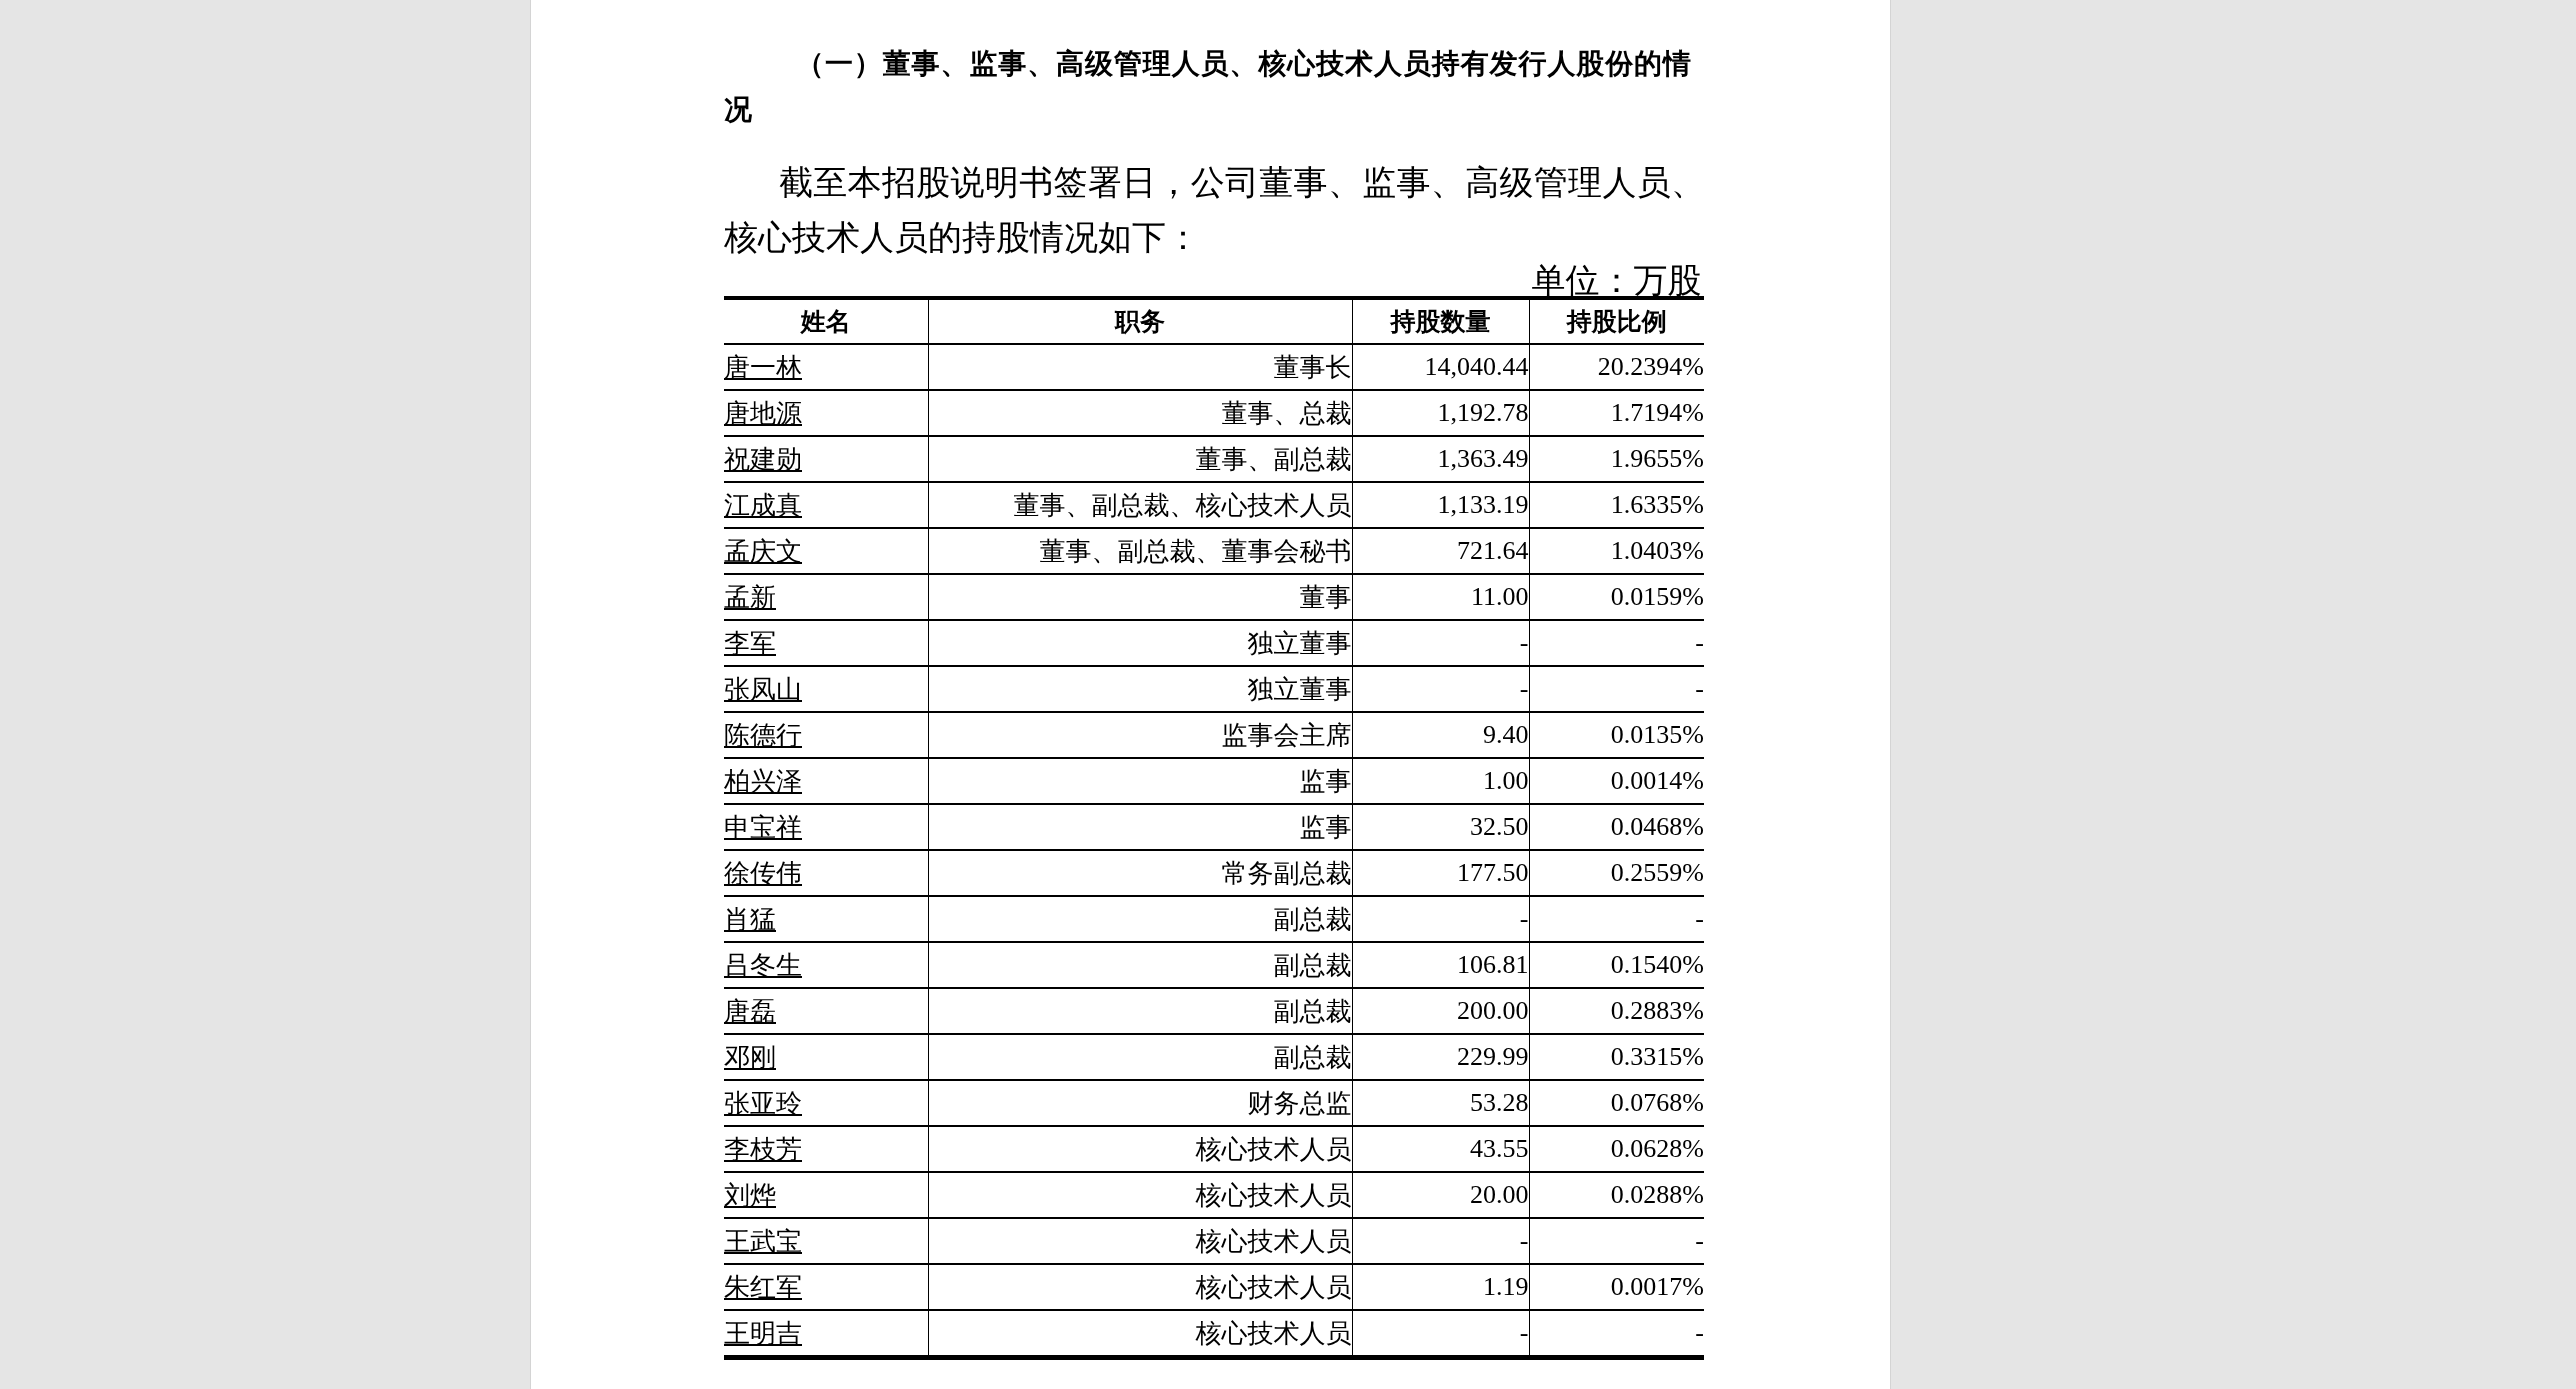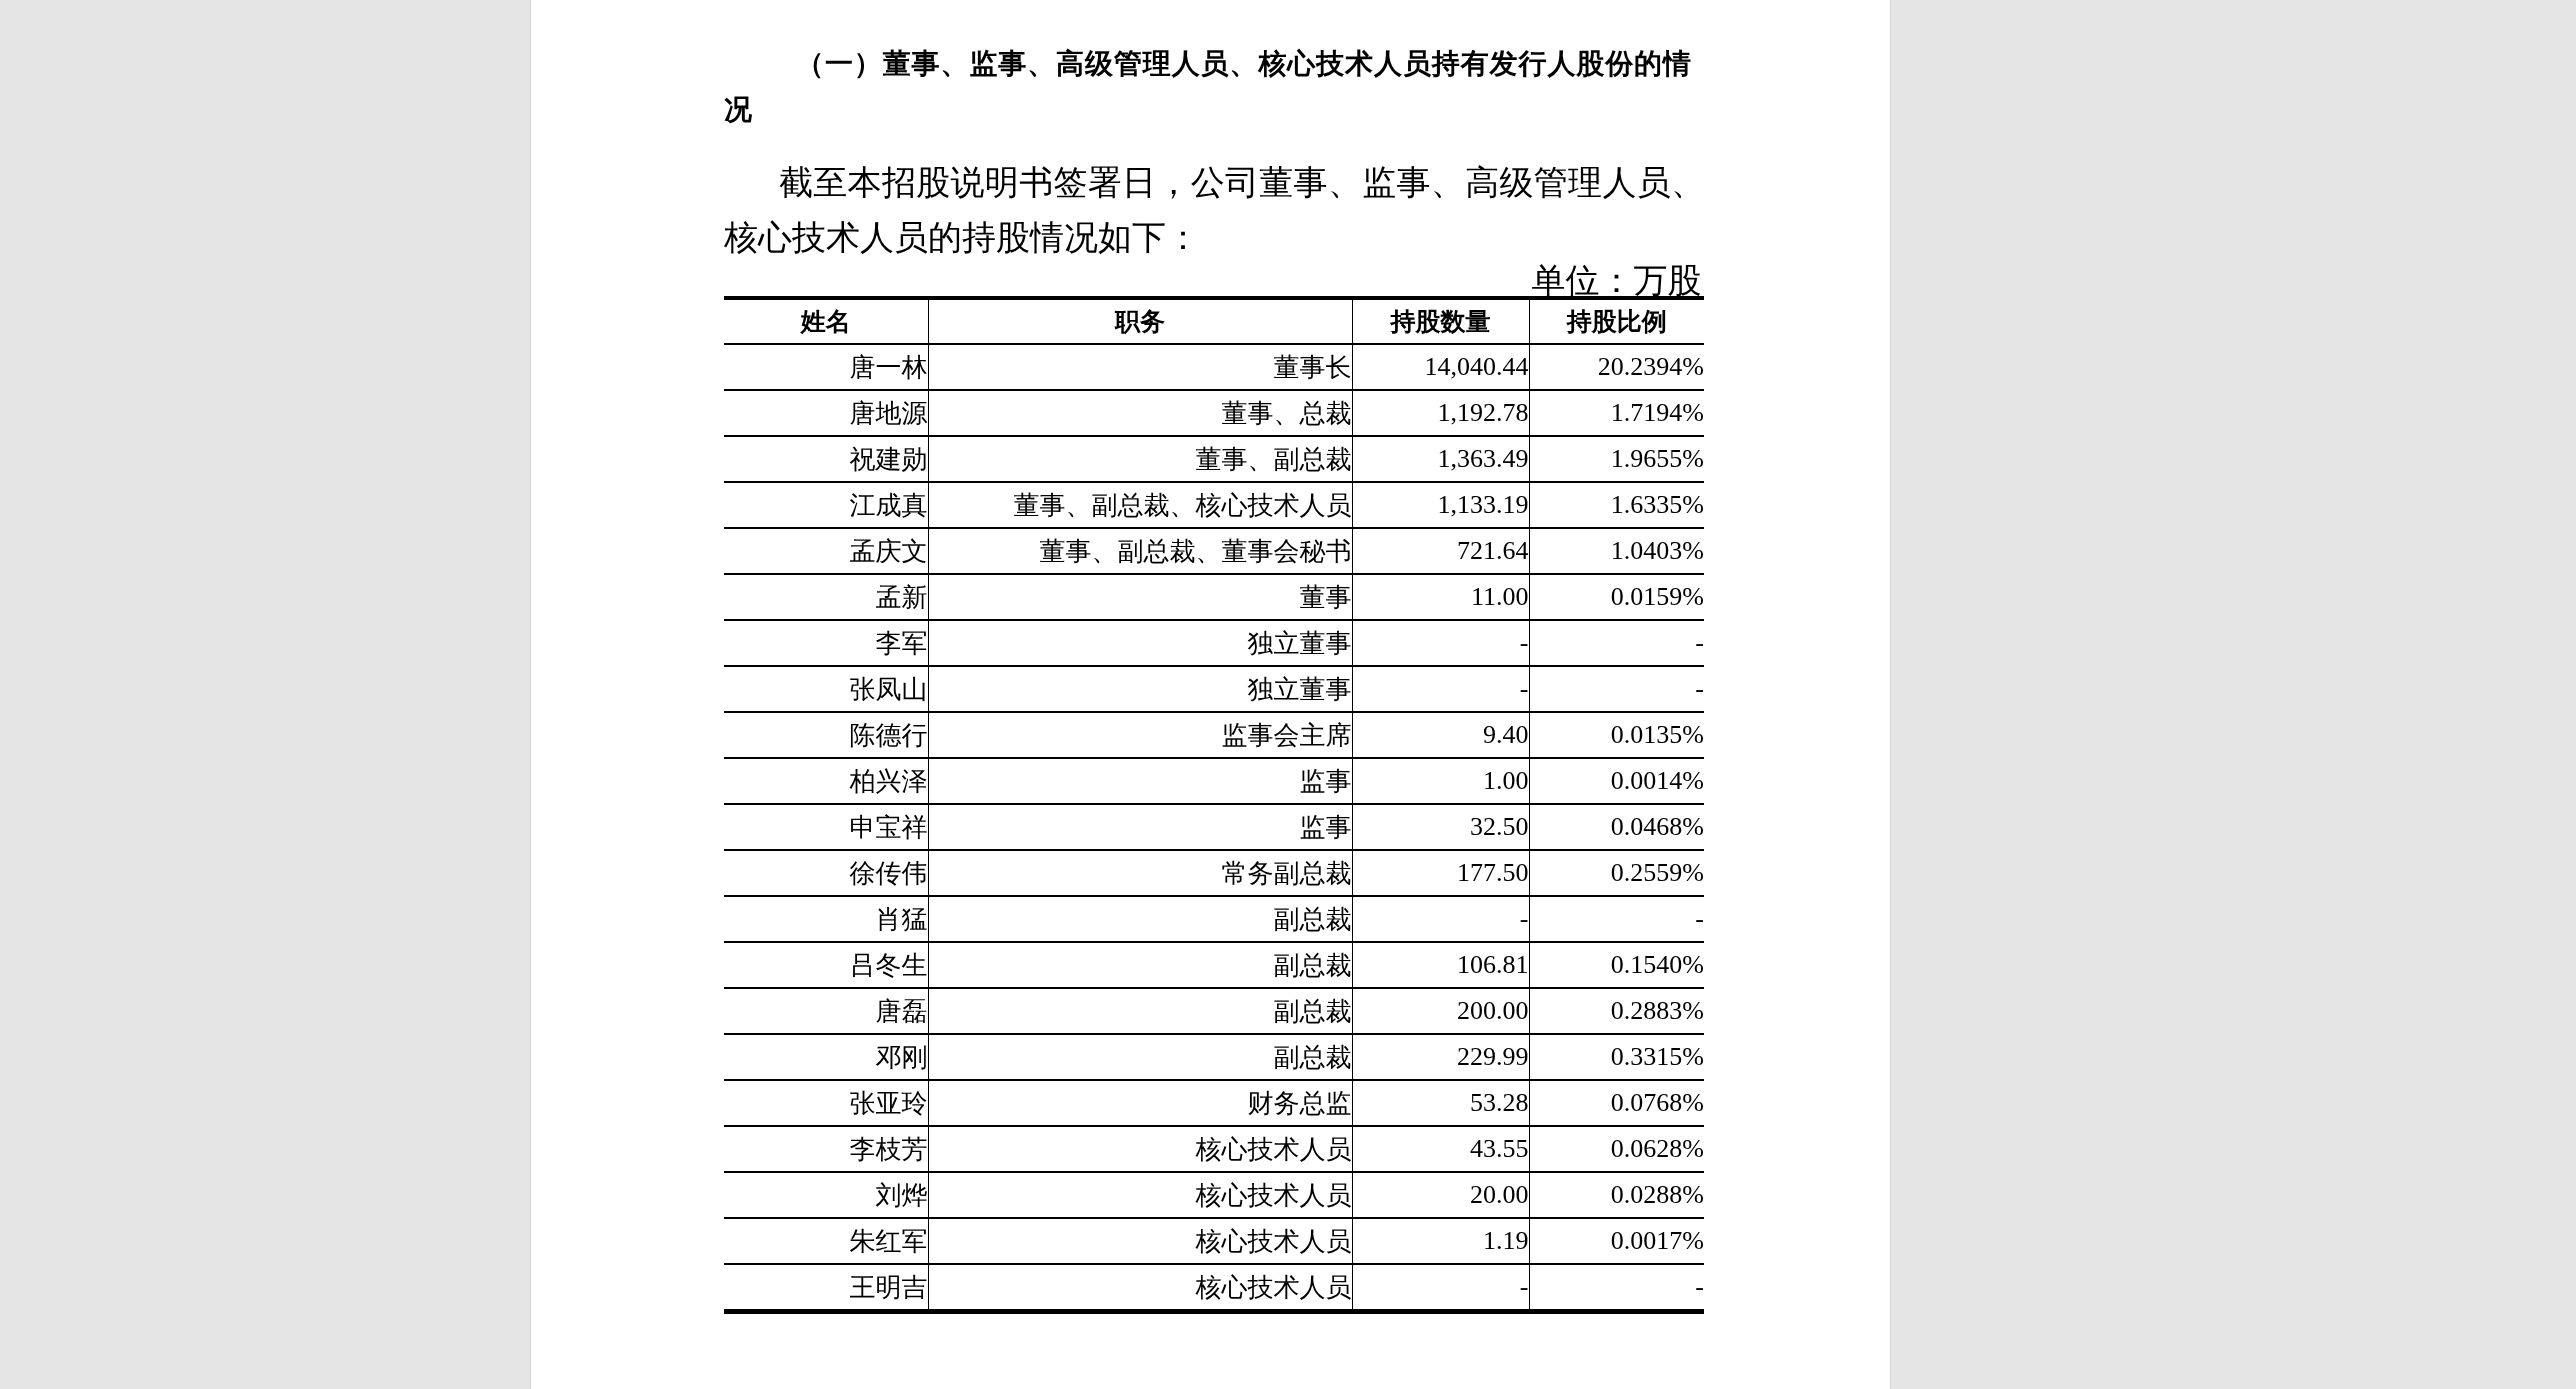--- a/index.html
+++ b/index.html
@@ -59,21 +59,21 @@
     height:44px;
     font-size:26px;
     border-bottom:2.6px solid #000;
     padding:0;
     overflow:hidden;
     white-space:nowrap;
   }
   table.holdings tbody tr:last-child td{border-bottom:none;}
   table.holdings th + th,
   table.holdings td + td{border-left:1.7px solid #000;}
-  td.c-name{text-align:right;}
+  td.c-name{text-align:left;text-decoration:underline;}
   td.c-pos{text-align:right;padding-left:15.5px;margin-top:13px;}
   td.c-shares{text-align:right;padding-right:13.8px;}
   td.c-ratio{text-align:right;padding-right:20.6px;}
 </style>
 </head>
 <body>
 
 <div class="page">
   <div class="content">
 
@@ -207,20 +207,26 @@
             <td class="c-shares">43.55</td>
             <td class="c-ratio">0.0628%</td>
           </tr>
           <tr>
             <td class="c-name">刘烨</td>
             <td class="c-pos">核心技术人员</td>
             <td class="c-shares">20.00</td>
             <td class="c-ratio">0.0288%</td>
           </tr>
           <tr>
+            <td class="c-name">王武宝</td>
+            <td class="c-pos">核心技术人员</td>
+            <td class="c-shares">-</td>
+            <td class="c-ratio">-</td>
+          </tr>
+          <tr>
             <td class="c-name">朱红军</td>
             <td class="c-pos">核心技术人员</td>
             <td class="c-shares">1.19</td>
             <td class="c-ratio">0.0017%</td>
           </tr>
           <tr>
             <td class="c-name">王明吉</td>
             <td class="c-pos">核心技术人员</td>
             <td class="c-shares">-</td>
             <td class="c-ratio">-</td>

